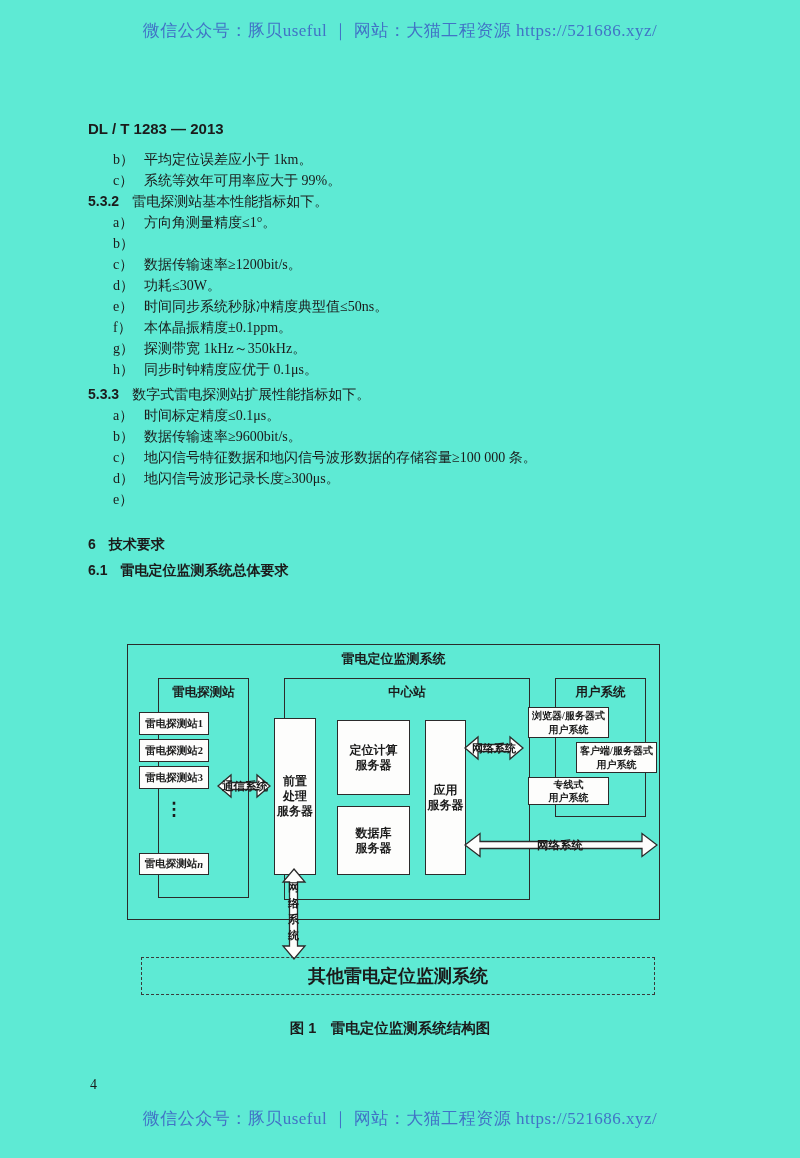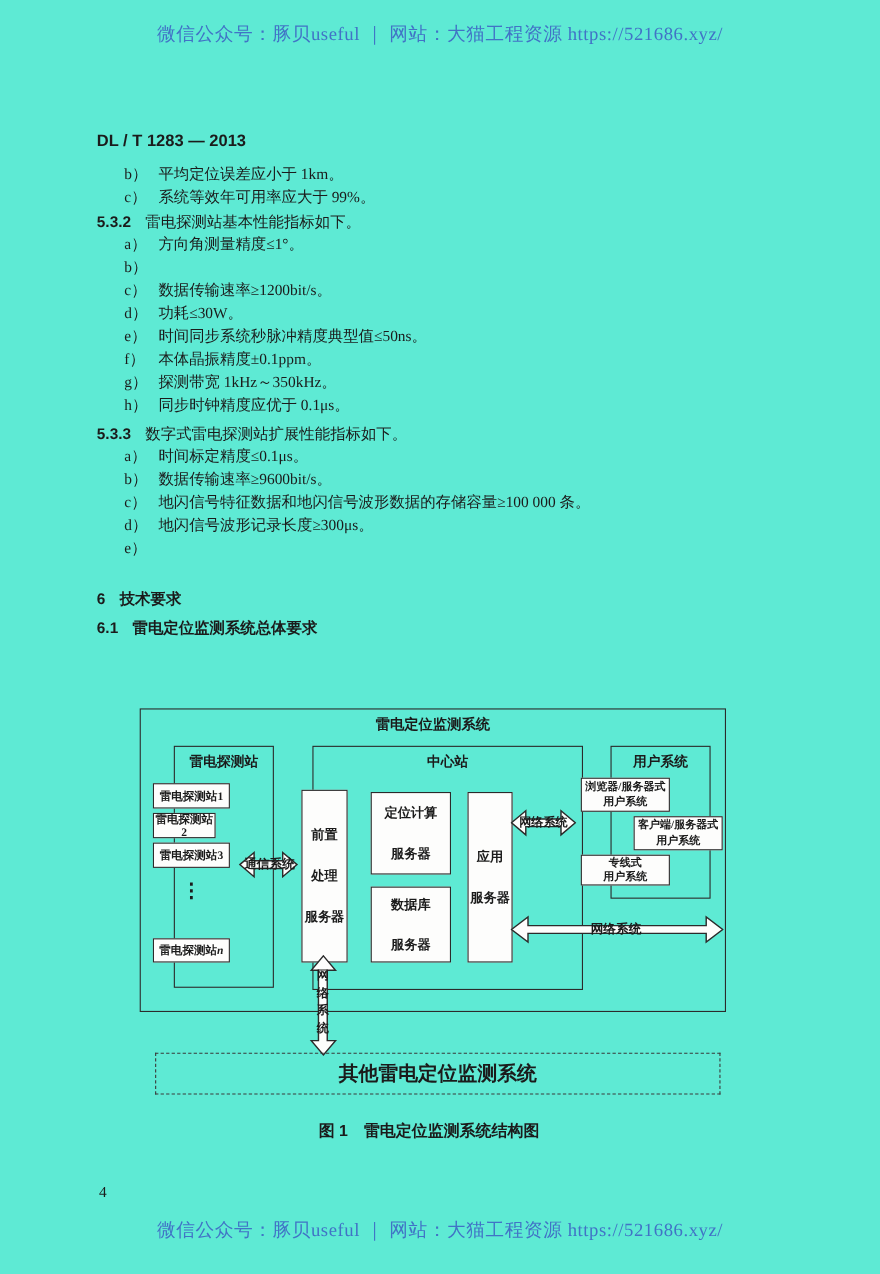--- a/index.html
+++ b/index.html
@@ -26,21 +26,21 @@
   .em{font-style:italic;font-family:"Liberation Serif","DejaVu Serif",serif;}
   
   .dbox{position:absolute;border:1.4px solid #2b2b2b;background:transparent;box-sizing:border-box;margin-left:32px;}
   .dashed{border:1.3px dashed #3a3a3a;}
   .glabel{text-align:center;padding-top:5px;font-size:12.5px;font-weight:700;}
   .small-box{position:absolute;border:1.2px solid #2b2b2b;box-sizing:border-box;
              display:flex;align-items:center;justify-content:center;
              font-size:10.5px;font-weight:600;text-align:center;background:#fdfdfc;}
   .server-box{position:absolute;border:1.4px solid #2b2b2b;box-sizing:border-box;
               display:flex;flex-direction:column;align-items:center;justify-content:center;
-              font-size:12px;font-weight:700;line-height:15px;text-align:right;background:#fdfdfc;gap:22px;}
+              font-size:12px;font-weight:700;line-height:15px;text-align:right;background:#fdfdfc;}
   .user-item{position:absolute;border:1.3px solid #2b2b2b;box-sizing:border-box;
              display:flex;flex-direction:column;align-items:center;justify-content:center;
              font-size:10px;font-weight:700;line-height:13.5px;text-align:center;background:#fdfdfc;}
   .arrow-svg{position:absolute;}
   .arrow-label{position:absolute;text-align:center;font-size:11.5px;font-weight:600;line-height:14px;}
   .vtext{word-break:break-all;text-align:center;}
   .ellipsis{position:absolute;font-size:18px;font-weight:700;text-align:center;line-height:1;}
   .caption{position:absolute;left:80px;top:1019px;width:620px;text-align:center;
            font-family:"Liberation Sans","DejaVu Sans",sans-serif;font-weight:bold;font-size:14.5px;}
   .pagenum{position:absolute;left:90px;top:1077px;font-size:14px;}
@@ -131,21 +131,21 @@
   </div>
 
   <div class="dbox glabel" style="left:95px;top:644px;width:533px;height:276px;font-size:13px;">
     <span>雷电定位监测系统</span>
   </div>
 
   <div class="dbox glabel" style="left:126px;top:678px;width:91px;height:220px;">
     <span>雷电探测站</span>
   </div>
   <div class="small-box" style="left:139px;top:712px;width:70px;height:23px;">雷电探测站1</div>
-  <div class="small-box" style="left:139px;top:739px;width:57px;height:23px;">雷电探测站2</div>
+  <div class="small-box" style="left:139px;top:739px;width:70px;height:23px;">雷电探测站2</div>
   <div class="small-box" style="left:139px;top:766px;width:70px;height:23px;">雷电探测站3</div>
   <div class="ellipsis" style="left:139px;top:800px;width:70px;">⋮</div>
   <div class="small-box" style="left:139px;top:853px;width:70px;height:22px;">
     <span>雷电探测站</span>
       <span class="em">n</span>
   </div>
 
   <svg class="arrow-svg" style="left:217px;top:772px;" width="54" height="28" viewBox="0 0 54 28">
     <path d="M1,14 L14,3 L14,10.5 L40,10.5 L40,3 L53,14 L40,25 L40,17.5 L14,17.5 L14,25 Z" fill="#fdfdfc" stroke="#2b2b2b" stroke-width="1.3"></path>
   </svg>

